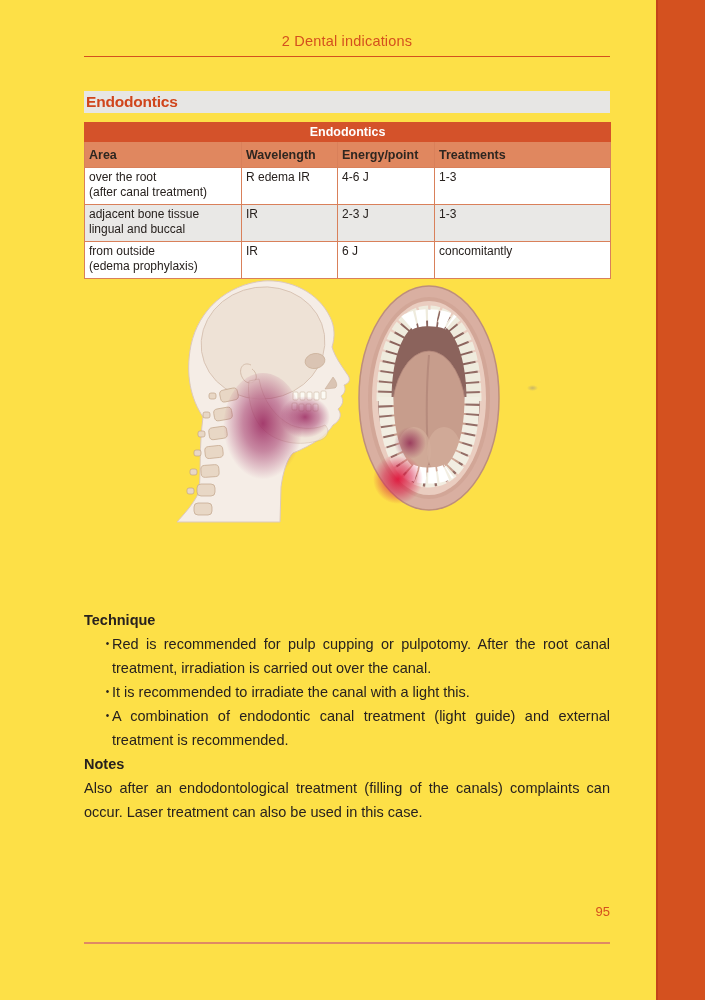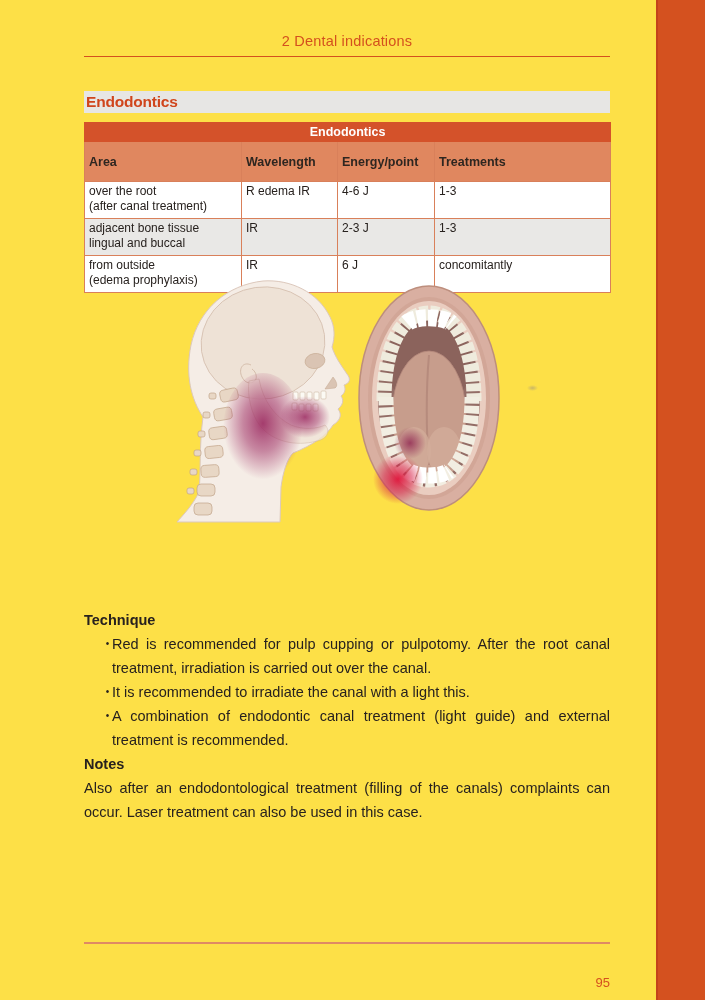--- a/index.html
+++ b/index.html
@@ -20,21 +20,21 @@
     background:#e7e6e4; }
   .section-title { font-weight:bold; font-size:15.5px; line-height:22px;
     color:#d0451c; padding-left:2px; letter-spacing:-0.2px; }
   
   table.spec { position:absolute; left:84px; top:122px; width:526px;
     border-collapse:collapse; table-layout:fixed; font-size:12px; }
   table.spec th, table.spec td { border:1px solid #d9805a; }
   tr.title-row th { background:#d4522a; border-color:#d4522a; color:#ffffff;
     font-size:12.5px; font-weight:bold; height:16px; text-align:center; padding:1px 0; }
   tr.head-row th { background:#e0875f; color:#2e2620; text-align:left;
-    font-size:12.5px; font-weight:bold; padding:12px 4px; height:15px; }
+    font-size:12.5px; font-weight:bold; padding:5px 4px; height:15px; }
   tbody td { vertical-align:top; padding:2px 4px 4px 4px; height:28px;
     line-height:15px; background:#ffffff; color:#27211e; }
   tr.alt td { background:#e9e8e6; }
   .pre { white-space:pre-line; }
   
   .illus { position:absolute; }
   .illus-head { left:175px; top:277px; }
   .illus-mouth { left:357px; top:283px; }
   .smudge { position:absolute; left:527px; top:385px; width:11px; height:6px;
     background:radial-gradient(closest-side, rgba(150,140,134,.5), rgba(150,140,134,0)); }
@@ -44,21 +44,21 @@
   .subhead { font-weight:bold; margin:0; font-size:14.5px; line-height:24px; }
   ul.bullets { list-style:none; margin:0; padding:0; }
   ul.bullets li { display:flex; }
   .bullet-dot { flex:none; width:9px; margin-left:19px; text-align:center;
     font-size:10px; line-height:24px; }
   .bullet-text { flex:1; text-align:justify; }
   .notes-body { margin:0; text-align:justify; }
   
   .footer-rule { position:absolute; left:84px; top:942px; width:526px; height:0;
     border-top:2px solid #df8a64; }
-  .page-number { position:absolute; left:84px; top:975px; width:526px;
+  .page-number { position:absolute; left:84px; top:904px; width:526px;
     text-align:right; font-size:13px; color:#d4501e; }
 </style>
 </head>
 <body>
 
 <div class="page">
 
   <div class="side-band"></div>
 
   <div class="running-head">2 Dental indications</div>

